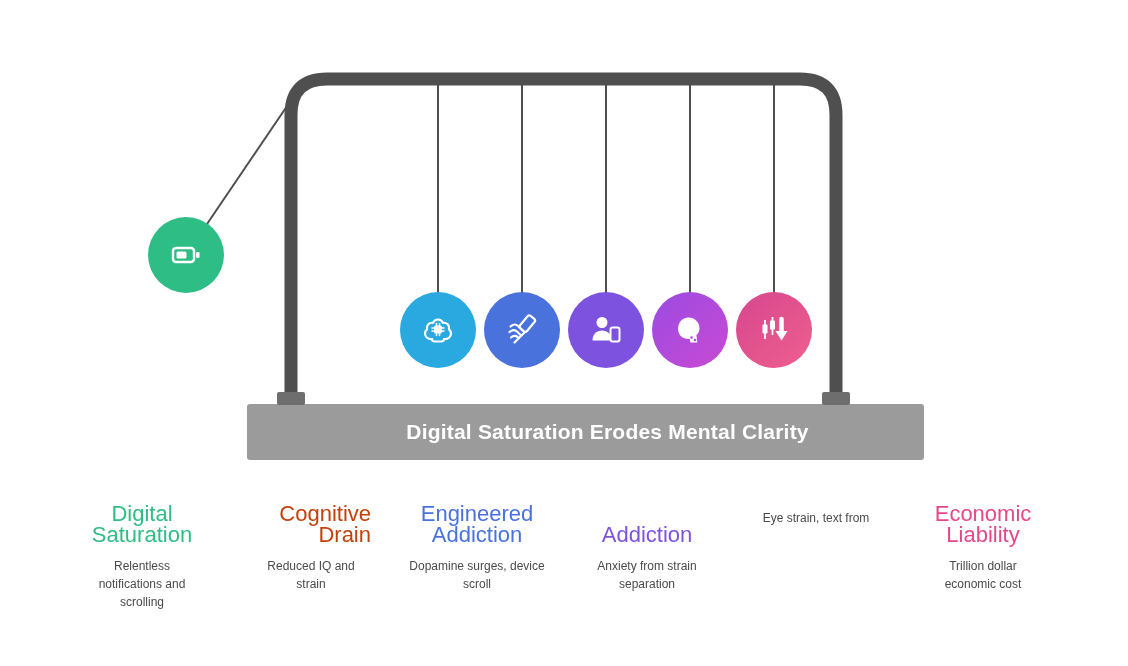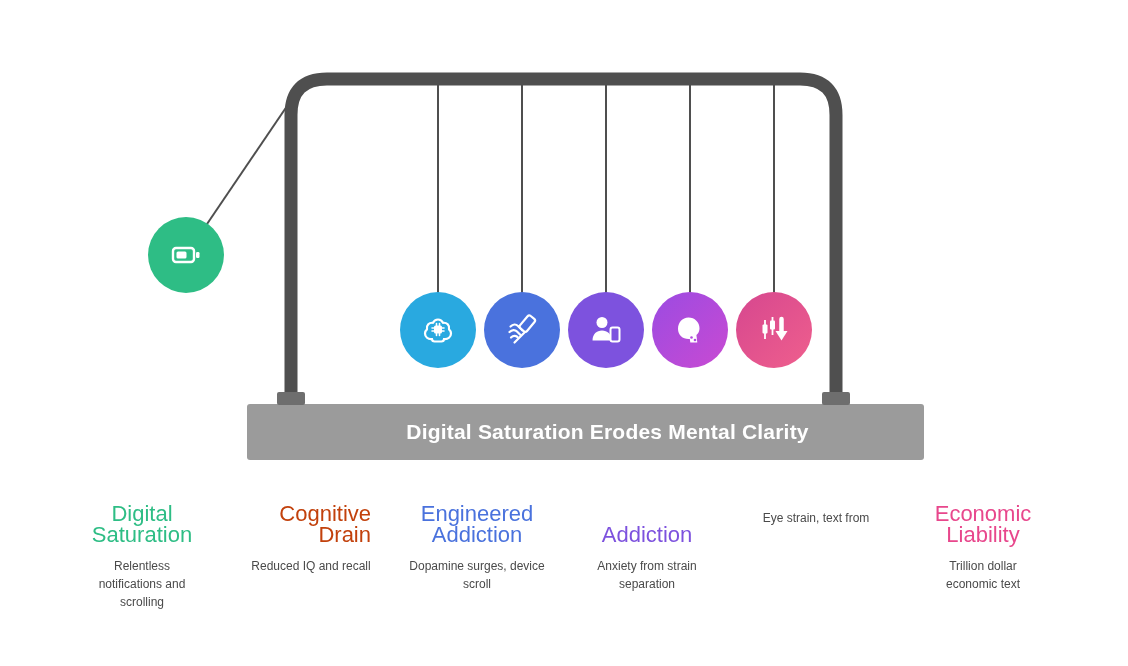--- a/index.html
+++ b/index.html
@@ -128,31 +128,31 @@
       <polygon points="21.5,21 33.5,21 27.5,30.5" stroke="none"></polygon>
     </svg>
   </div>
 
   <div class="col col1">
     <div class="col-title t1">Digital Saturation</div>
     <div class="col-desc">Relentless notifications and scrolling</div>
   </div>
   <div class="col col2">
     <div class="col-title t2">Cognitive Drain</div>
-    <div class="col-desc">Reduced IQ and recall</div>
+    <div class="col-desc">Reduced IQ and strain</div>
   </div>
   <div class="col col3">
     <div class="col-title t3">Engineered Addiction</div>
     <div class="col-desc">Dopamine surges, device scroll</div>
   </div>
   <div class="col col4">
     <div class="col-title t4">Addiction</div>
     <div class="col-desc">Anxiety from strain separation</div>
   </div>
   <div class="col col5">
     <div class="col-desc">Eye strain, text from</div>
   </div>
   <div class="col col6">
     <div class="col-title t6">Economic Liability</div>
-    <div class="col-desc">Trillion dollar economic text</div>
+    <div class="col-desc">Trillion dollar economic cost</div>
   </div>
 
 </div>
 
 </body></html>

